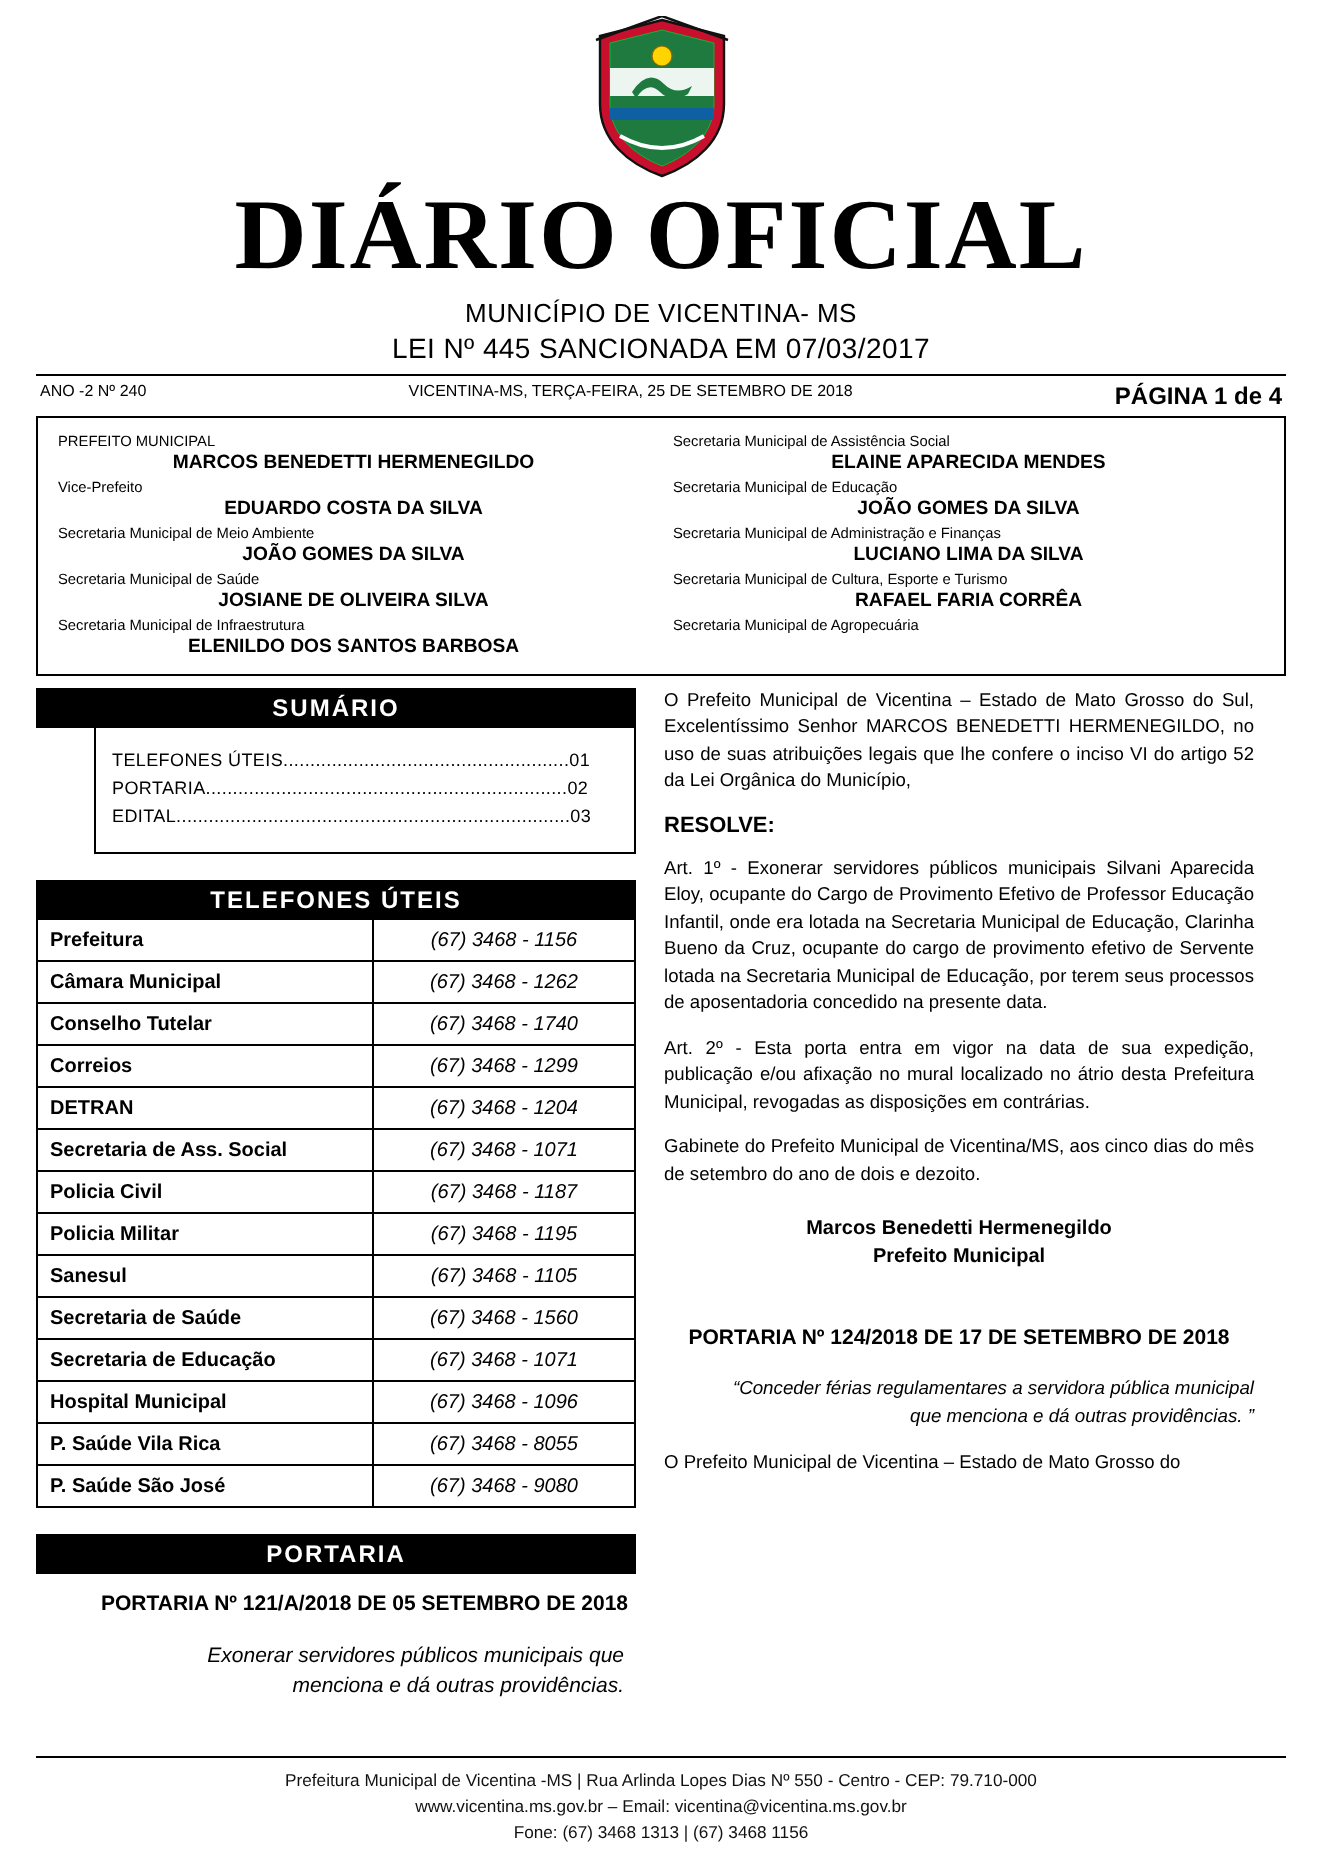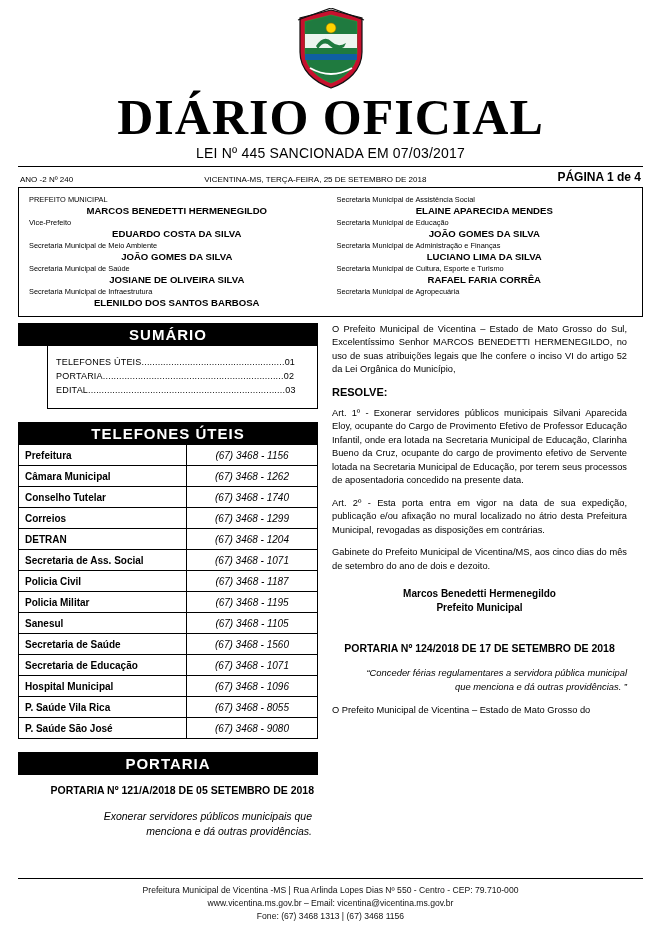--- a/index.html
+++ b/index.html
@@ -42,21 +42,20 @@
     font-size:14px;
     margin-top:2px;
     letter-spacing:.2px;
   }
   .hr{
     border-top:1px solid #000;
     margin:5px 0 0 0;
   }
   .idrow{
     display:flex;
-    align-items:flex-end;
     justify-content:space-between;
     font-size:8px;
     padding:3px 2px 3px 2px;
   }
   .idrow .center{font-size:8px;}
   .idrow .right{font-size:12px;font-weight:bold;}
   
   .officials{
     border:1px solid #000;
     display:flex;
@@ -67,21 +66,21 @@
   .role{font-size:7.4px;margin-top:2px;}
   .person{font-size:9.6px;font-weight:bold;text-align:center;margin:1px 0 2px 0;}
   
   .body{display:flex;gap:14px;}
   .colL{width:300px;}
   .colR{width:295px;}
   .bar{
     background:#000;
     color:#fff;
     text-align:center;
-    font-size:15px;
+    font-size:12px;
     font-weight:bold;
     letter-spacing:1px;
     padding:3px 0;
   }
   .sumbox{border:1px solid #000;border-top:none;padding:7px 8px 9px 8px;margin-left:29px;}
   .sumline{font-size:9px;letter-spacing:.2px;margin:4px 0;}
   .blockgap{height:13px;}
   
   .tel-wrap{border:1px solid #000;border-top:none;}
   table.tel{
@@ -140,20 +139,21 @@
       <path d="M35 2 L66 10 L66 44 C66 62 52 74 35 80 C18 74 4 62 4 44 L4 10 Z" fill="#c8102e" stroke="#111" stroke-width="1.2"></path>
       <path d="M35 7 L61 13.5 L61 44 C61 59 49 69.5 35 75 C21 69.5 9 59 9 44 L9 13.5 Z" fill="#1f7a3f" stroke="#0c3" stroke-width="0.4"></path>
       <path d="M9 26 L61 26 L61 40 L9 40 Z" fill="#ffffff" opacity="0.92"></path>
       <path d="M20 38 q8 -12 16 -4 q6 6 14 1 l-2 4 q-8 5 -14 -1 q-6 -6 -12 3 z" fill="#1f7a3f"></path>
       <circle cx="35" cy="20" r="5" fill="#ffd400" stroke="#8a6a00" stroke-width="0.6"></circle>
       <path d="M9 46 L61 46 L61 52 L9 52 Z" fill="#0d5ab5" opacity="0.85"></path>
       <path d="M14 60 q21 12 42 0" fill="none" stroke="#ffffff" stroke-width="2"></path>
       <path d="M2 12 L35 0 L68 12" fill="none" stroke="#111" stroke-width="1.2"></path>
     </svg>
     <div class="title">DIÁRIO OFICIAL</div>
+    <div class="subtitle">MUNICÍPIO DE VICENTINA- MS</div>
     <div class="lawline">LEI Nº 445 SANCIONADA EM 07/03/2017</div>
   </div>
 
   <div class="hr"></div>
 
   <div class="idrow">
     <div class="left">ANO -2 Nº 240</div>
     <div class="center">VICENTINA-MS, TERÇA-FEIRA, 25 DE SETEMBRO DE 2018</div>
     <div class="right">PÁGINA 1 de 4</div>
   </div>

